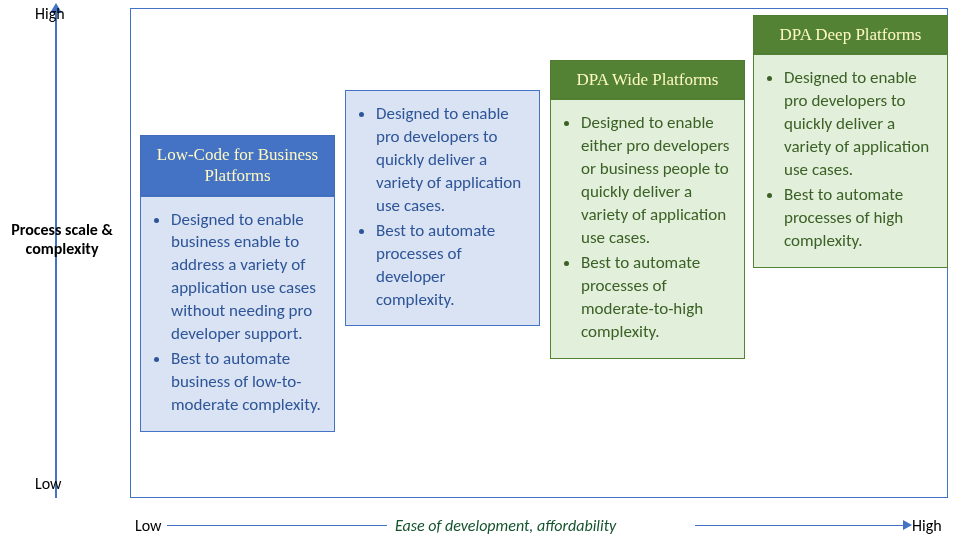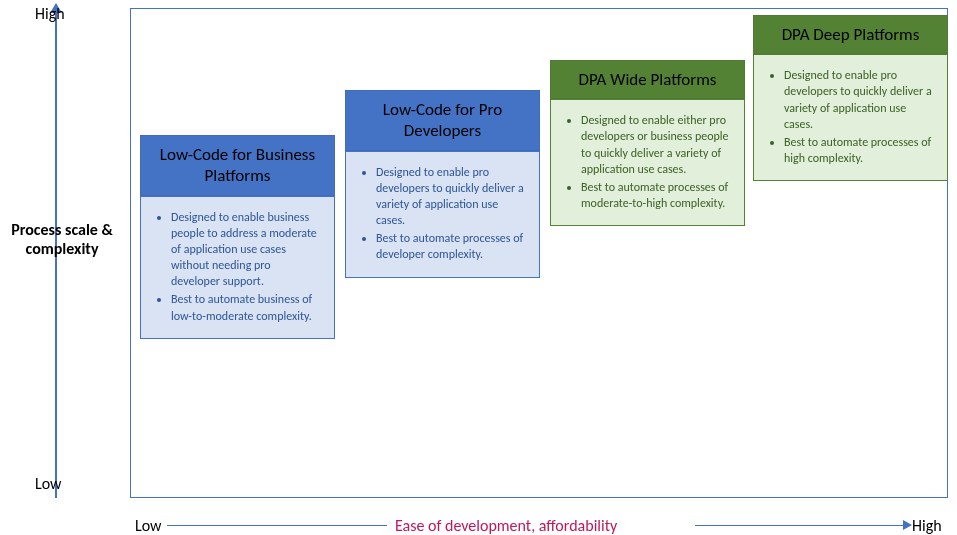--- a/index.html
+++ b/index.html
@@ -95,37 +95,39 @@
     left: 912px;
     top: 516px;
     font-size: 16px;
     color: #000;
   }
   .x-title {
     position: absolute;
     left: 395px;
     top: 516px;
     font-size: 16px;
-    color: #be185d;
+    color: #14532d;
+    font-style: italic;
   }
   .card {
     position: absolute;
     width: 195px;
   }
   .card-header {
-    color: #000000;
+    color: #fef9c3;
     font-size: 17px;
     text-align: center;
     padding: 8px 6px;
     line-height: 1.25;
     border: 1px solid rgba(0,0,0,0.05);
+    font-family: Liberation Serif, serif;
   }
   .card-body {
     border: 1px solid;
-    font-size: 12px;
+    font-size: 17px;
     padding: 10px 12px 12px 12px;
   }
   .card-body ul {
     margin: 0;
     padding-left: 18px;
     list-style-type: disc;
   }
   .card-body li {
     margin: 2px 0;
     line-height: 1.35;
@@ -157,28 +159,27 @@
 <div class="y-low">Low</div>
 <div class="y-title">Process scale &amp; complexity</div>
 <div class="x-low">Low</div>
 <div class="x-title">Ease of development, affordability</div>
 <div class="x-high">High</div>
 
 <div class="card blue c1">
   <div class="card-header">Low-Code for Business Platforms</div>
   <div class="card-body">
     <ul>
-      <li>Designed to enable business people to address a moderate of application use cases without needing pro developer support.</li>
+      <li>Designed to enable business enable to address a variety of application use cases without needing pro developer support.</li>
       <li>Best to automate business of low-to-moderate complexity.</li>
     </ul>
   </div>
 </div>
 
 <div class="card blue c2">
-  <div class="card-header">Low-Code for Pro Developers</div>
   <div class="card-body">
     <ul>
       <li>Designed to enable pro developers to quickly deliver a variety of application use cases.</li>
       <li>Best to automate processes of developer complexity.</li>
     </ul>
   </div>
 </div>
 
 <div class="card green c3">
   <div class="card-header">DPA Wide Platforms</div>

